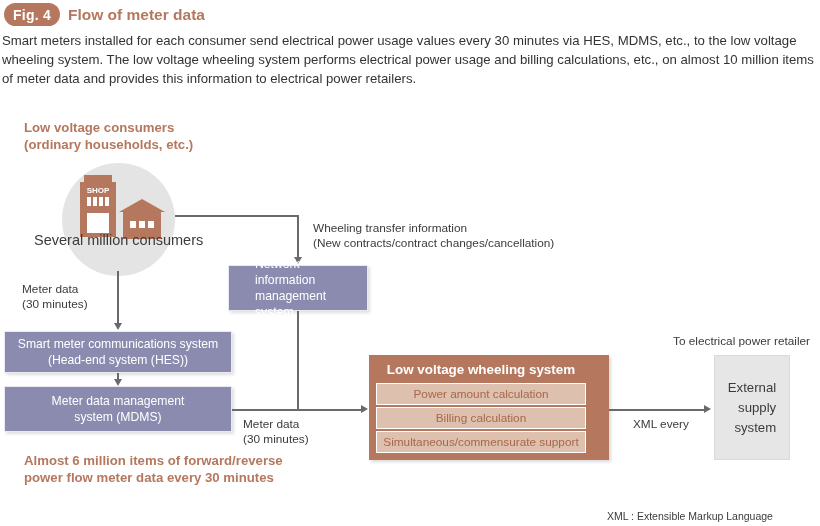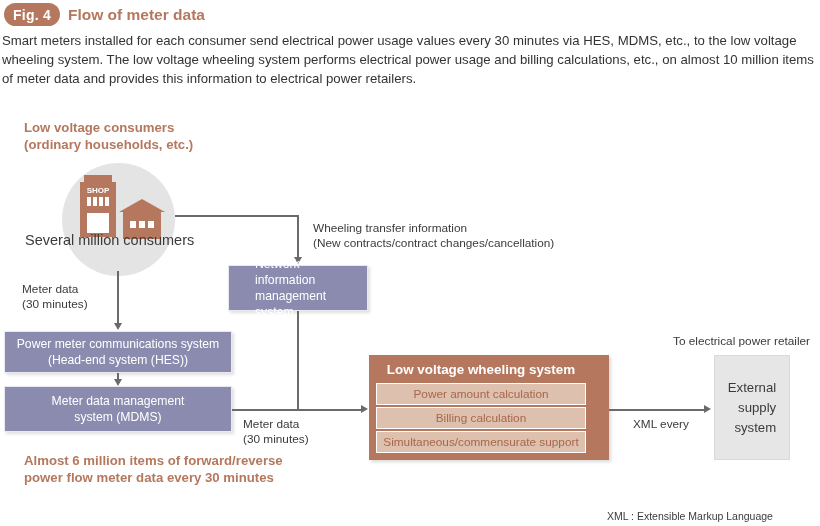--- a/index.html
+++ b/index.html
@@ -45,21 +45,21 @@
     color: #3b3b3b; white-space: pre;
   }
   .t-meterdata-left  { left: 22px;  top: 282px; }
   .t-wheeling-info   { left: 313px; top: 221px; }
   .t-meterdata-mid   { left: 243px; top: 417px; }
   .t-xmlfile         { left: 633px; top: 417px; }
   .t-to-retailer     { left: 673px; top: 334px; }
   .t-footnote        { left: 607px; top: 509px; font-size: 10.5px; color: #3b3b3b; }
 
   .several-label {
-    position: absolute; left: 25px; top: 232px;
+    position: absolute; left: 34px; top: 232px;
     font-size: 14.5px; color: #3b3b3b; white-space: nowrap;
   }
 
   
   .circle {
     position: absolute; left: 62px; top: 163px;
     width: 113px; height: 113px; border-radius: 50%;
     background: #e4e4e4;
   }
   .icon-shop, .icon-house { position: absolute; }
@@ -166,21 +166,21 @@
   <div class="conn vline" style="left:117px; top:271px; height:52px;"></div>
   <div class="arrow-down" style="left:113.5px; top:323px;"></div>
 
   <div class="plain t-meterdata-left">Meter data
 (30 minutes)</div>
   <div class="plain t-wheeling-info">Wheeling transfer information
 (New contracts/contract changes/cancellation)</div>
 
   <div class="pbox box-network">Network information
 management system</div>
-  <div class="pbox box-hes">Power meter communications system
+  <div class="pbox box-hes">Smart meter communications system
 (Head-end system (HES))</div>
   <div class="pbox box-mdms">Meter data management
 system (MDMS)</div>
 
   <div class="conn vline" style="left:117px; top:373px; height:7px;"></div>
   <div class="arrow-down" style="left:113.5px; top:379px;"></div>
 
   <div class="conn vline" style="left:297px; top:311px; height:99px;"></div>
 
   <div class="conn hline" style="left:232px; top:409px; width:130px;"></div>

